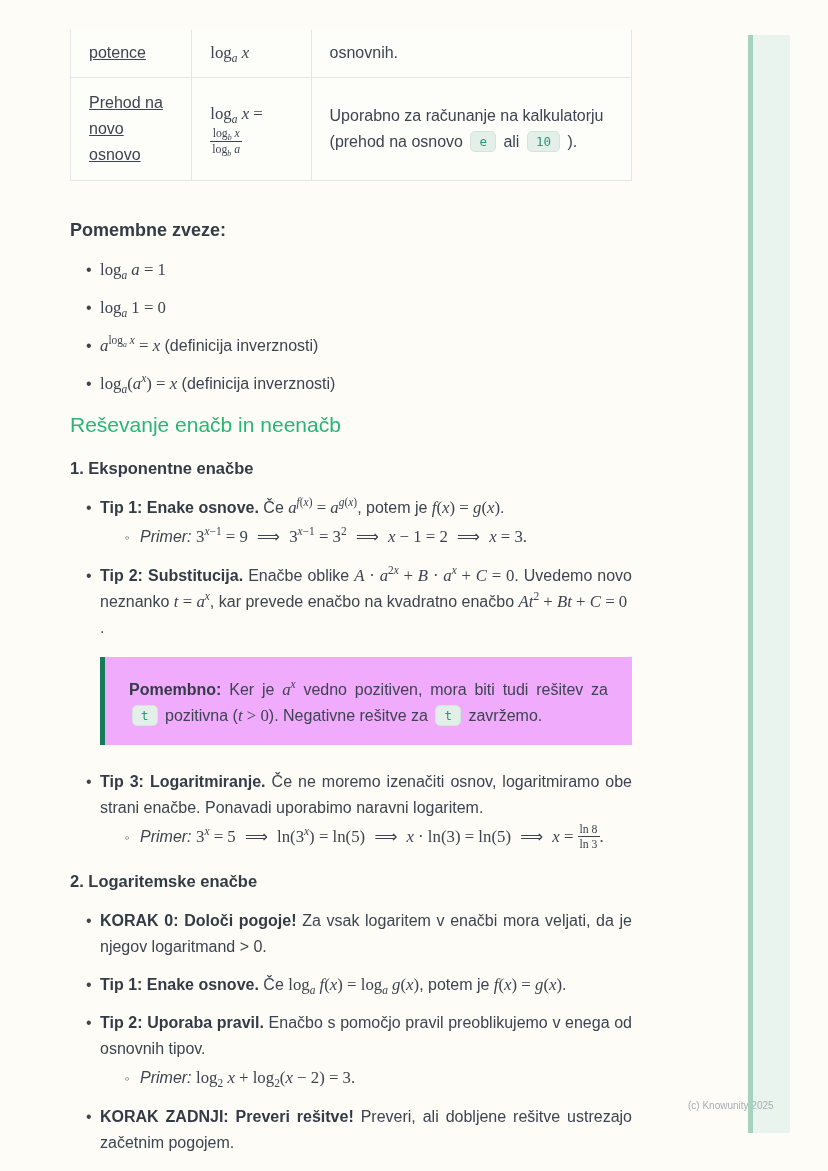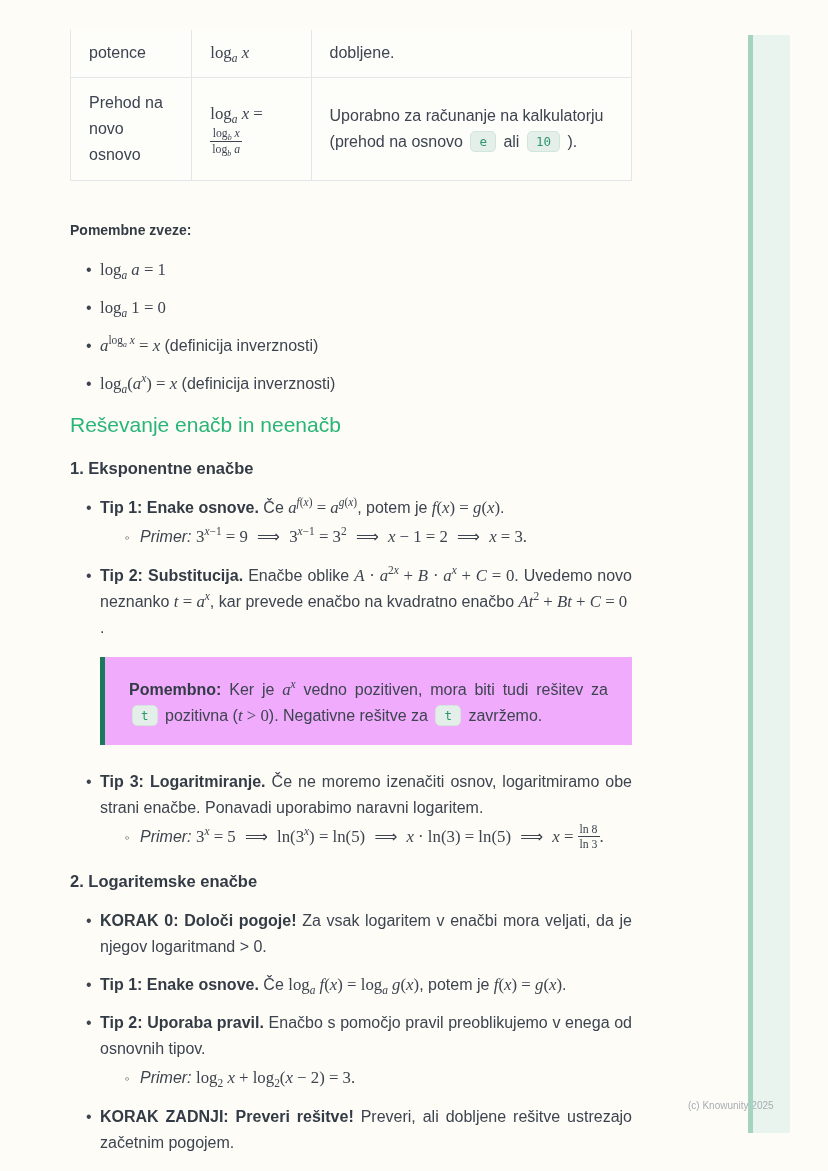--- a/index.html
+++ b/index.html
@@ -18,25 +18,25 @@
   table.rules{
     border-collapse:collapse;table-layout:fixed;width:562px;
     background:#fdfdfa;
   }
   table.rules td{
     border:1px solid #e4e6e9;vertical-align:middle;
     padding:10px 18px;box-sizing:border-box;line-height:26px;
   }
   table.rules tr:first-child td{border-top:none;height:47px;}
   table.rules tr:last-child td{height:103px;}
-  td.c1{width:120px;}
+  td.c1{width:120px;text-decoration:underline;}
   td.c2{width:118px;}
   td.c3{width:317px;}
   
-  .h-sub{font-size:14px;font-weight:700;color:#333b46;margin:38px 0 12px 0;line-height:22px;}
+  .h-sub{font-size:18px;font-weight:700;color:#333b46;margin:38px 0 12px 0;line-height:22px;}
   .h-section{font-size:21px;font-weight:400;color:#29b577;margin:14px 0 0 0;line-height:28px;}
   .h-sub2{font-size:16.5px;font-weight:700;color:#333b46;margin:18px 0 0 0;line-height:22px;}
   
   ul.l1{list-style:none;margin:16px 0 0 0;padding:0 0 0 30px;}
   ul.l1>li{position:relative;margin:0 0 12px 0;line-height:26px;text-align:justify;}
   ul.l1>li::before{content:"•";position:absolute;left:-14px;top:0;color:#3d4450;}
   ul.l2{list-style:none;margin:2px 0 0 0;padding:0 0 0 40px;}
   ul.l2>li{position:relative;line-height:28px;text-align:left;margin:0;}
   ul.l2>li::before{content:"◦";position:absolute;left:-15px;top:1px;font-size:13px;color:#3d4450;}
   b{color:#333b46;}
@@ -80,21 +80,21 @@
 <div class="strip-line"></div>
 <div class="watermark">(c) Knowunity 2025</div>
 
 <div class="content">
 
   <table class="rules">
     <tbody>
       <tr>
         <td class="c1">potence</td>
         <td class="c2"><span class="m">log<sub><i>a</i></sub> <i>x</i></span></td>
-        <td class="c3">dobljene.</td>
+        <td class="c3">osnovnih.</td>
       </tr>
       <tr>
         <td class="c1">Prehod na novo osnovo</td>
         <td class="c2"><span class="m">log<sub><i>a</i></sub> <i>x</i> = <span class="frac"><span class="num">log<sub><i>b</i></sub> <i>x</i></span><span class="den">log<sub><i>b</i></sub> <i>a</i></span></span></span></td>
         <td class="c3">Uporabno za računanje na kalkulatorju (prehod na osnovo <code class="chip">e</code> ali <code class="chip">10</code> ).</td>
       </tr>
     </tbody>
   </table>
 
   <h3 class="h-sub">Pomembne zveze:</h3>

